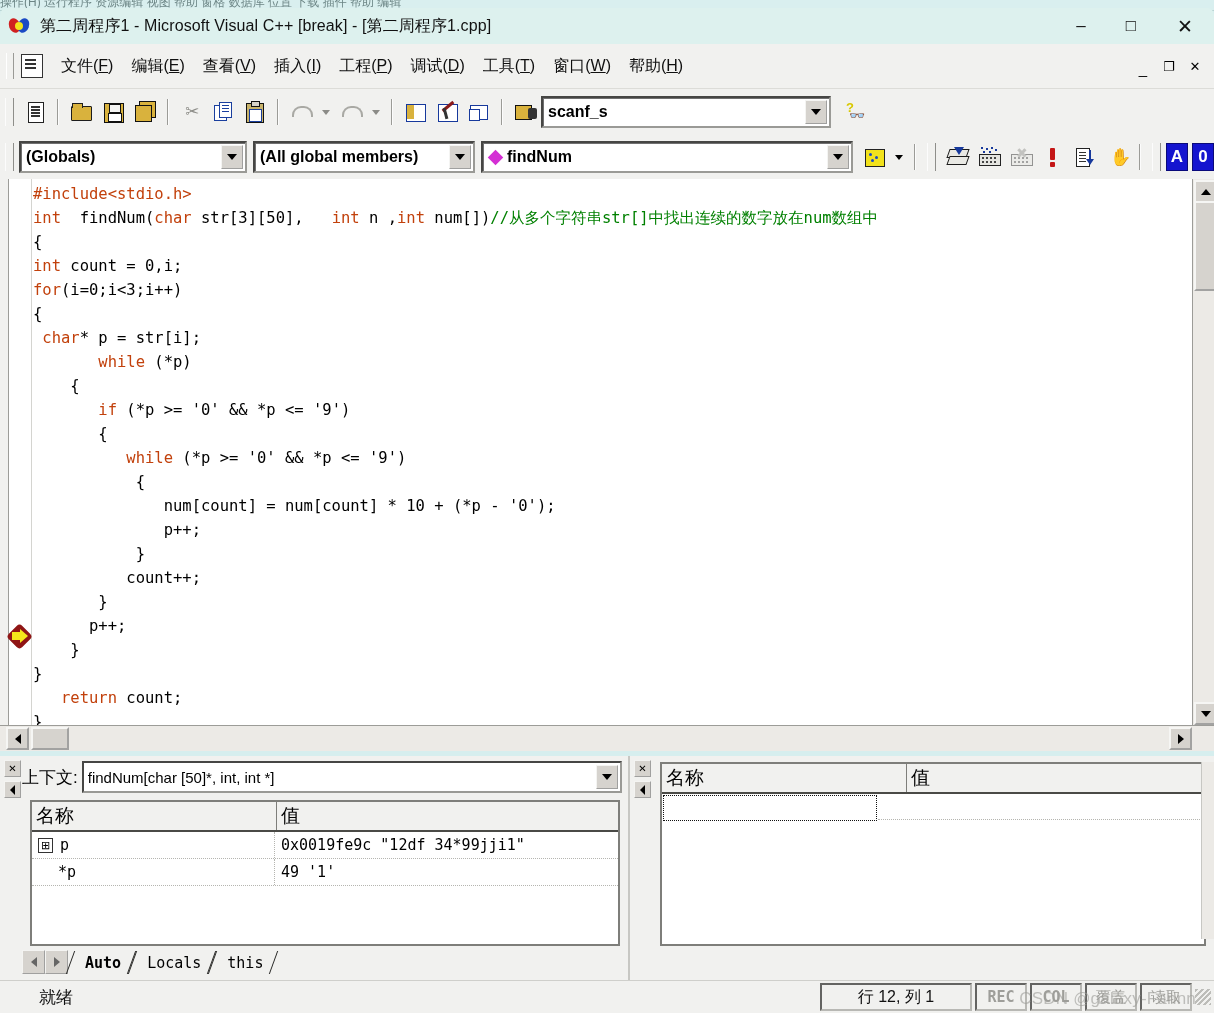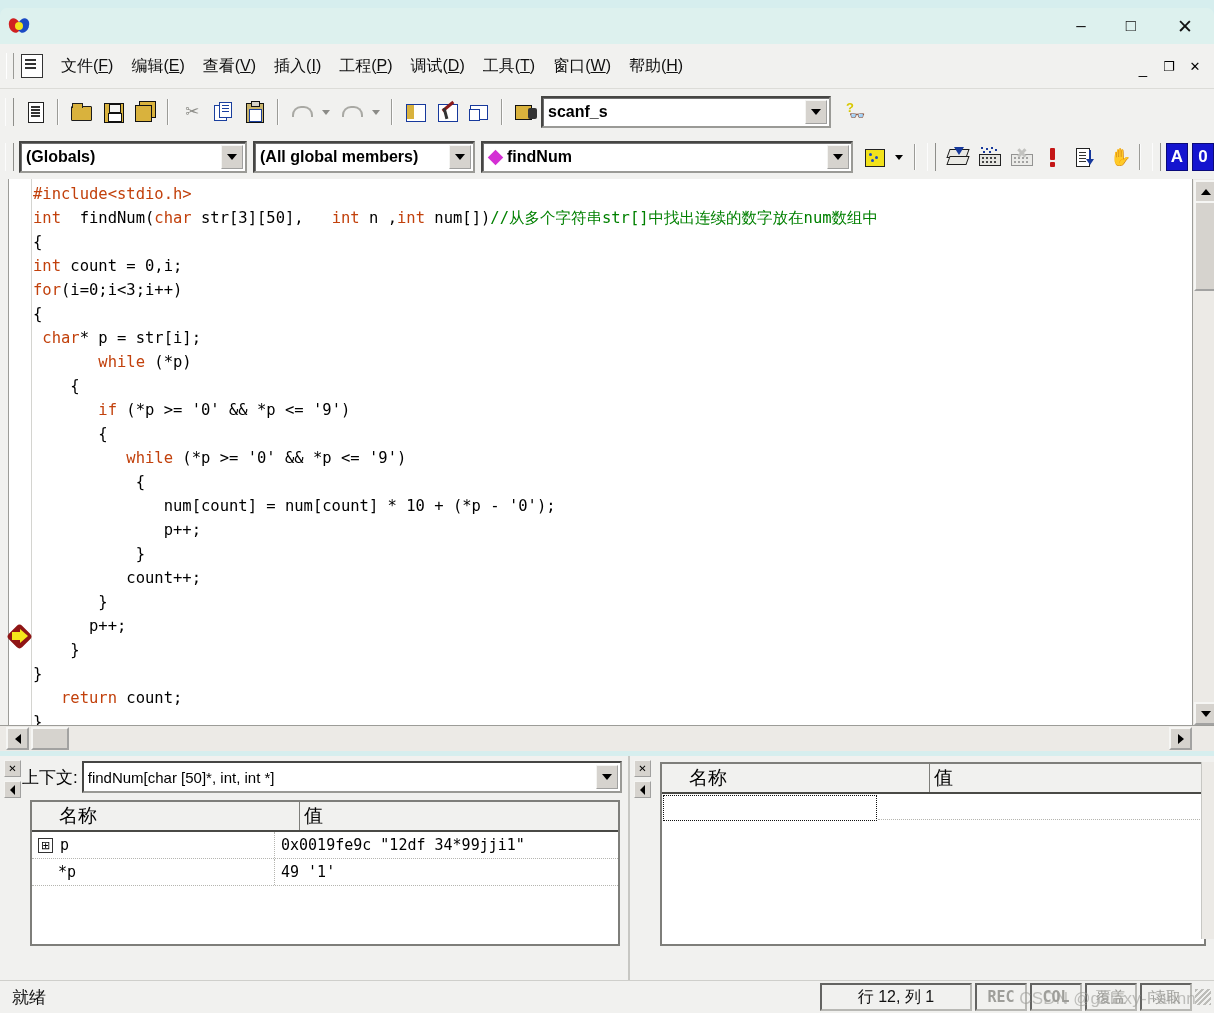--- a/index.html
+++ b/index.html
@@ -157,21 +157,21 @@
   .pane-gutter{position:absolute;left:0;top:0;width:20px;height:100%;}
   .gbtn{width:15px;height:15px;background:#d6d3ce;border:1.5px outset #f4f4f2;margin:4px 0 0 4px;
      display:flex;align-items:center;justify-content:center;font-size:10px;font-weight:bold;}
   .ctx-row{position:absolute;left:22px;top:6px;right:6px;height:30px;display:flex;align-items:center;}
   .ctx-label{font-size:17px;white-space:nowrap;margin-right:4px;}
   .ctx-combo{flex:1;height:28px;background:#fff;border:2px inset #9a9a96;display:flex;align-items:center;}
   .ctx-combo .ctext{font-size:15px;padding-left:4px;font-family:"Liberation Sans",sans-serif;}
   .grid{position:absolute;background:#fff;border:2px solid #7e7e7a;}
   .grid.vars{left:30px;top:44px;width:586px;height:142px;}
   .grid.wts{left:30px;top:6px;width:542px;height:180px;}
-  .ghead{display:flex;height:28px;background:#f1f1ef;border-bottom:2px solid #4a4a46;padding-left:23px;}
+  .ghead{display:flex;height:28px;background:#f1f1ef;border-bottom:2px solid #4a4a46;}
   .ghead .hc{font-size:19px;padding:0 4px;display:flex;align-items:center;
      font-family:"Liberation Sans",sans-serif;}
   .ghead .hc.n{width:236px;border-right:1.5px solid #7e7e7a;}
   .grow{display:flex;height:26px;align-items:center;
      font-family:"DejaVu Sans Mono","Liberation Mono",monospace;font-size:15px;
      border-bottom:1px dotted #b5b5b0;}
   .grow .c1{width:236px;display:flex;align-items:center;padding-left:6px;border-right:1px dotted #b5b5b0;height:100%;}
   .grow .c2{padding-left:6px;}
   .expander{width:13px;height:13px;border:1.3px solid #333;background:#fff;display:flex;
      align-items:center;justify-content:center;font-size:11px;line-height:11px;margin-right:7px;flex:none;
@@ -188,44 +188,48 @@
      font-family:"DejaVu Sans Mono","Liberation Mono",monospace;font-size:15px;}
   .tab:before{content:"";position:absolute;left:0;top:0;width:12px;height:100%;
      border-left:1.6px solid #2a2a28;transform:skewX(-20deg);}
   .tab:after{content:"";position:absolute;right:0;top:0;width:12px;height:100%;
      border-right:1.6px solid #2a2a28;transform:skewX(-20deg);}
   .tab.active{font-weight:bold;}
 
   
   .statusbar{position:absolute;left:0;bottom:0;width:1214px;height:32px;background:#f1f1ef;
      border-top:1px solid #cfcfcb;display:flex;align-items:center;}
-  .st-main{flex:1;padding-left:12px;font-size:17px;color:#111;}
+  .st-main{flex:1;padding-left:12px;font-size:17px;color:#111;margin-left:27px;}
   .st-pane{height:24px;border:2px inset #b8b8b4;margin-right:3px;display:flex;align-items:center;
      justify-content:center;font-size:15px;color:#111;font-family:"Liberation Sans",sans-serif;}
   .st-pane.lc{width:148px;font-size:16px;}
   .st-pane.sm{width:48px;color:#9e9e9a;font-weight:bold;font-family:"DejaVu Sans Mono",monospace;}
   .st-pane.cn{width:48px;color:#9e9e9a;}
   .grip-corner{width:16px;height:16px;margin-right:3px;background:
      repeating-linear-gradient(-45deg,#bdbdb9 0 2px,transparent 2px 4px);}
   .watermark{position:absolute;right:18px;bottom:4px;font-size:17px;color:#9e9e9a;
      white-space:nowrap;opacity:.62;letter-spacing:.2px;pointer-events:none;
      font-family:"Liberation Sans",sans-serif;}
 </style>
 </head>
 <body>
 
 <div class="app">
 
+  <div class="bg-strip">
+    <span>操作(H)    运行程序    资源编辑    视图    帮助      窗格      数据库      位置        下载        插件        帮助        编辑</span>
+  </div>
 
   <div class="titlebar">
     <div class="vc-icon">
         <i class="a"></i>
         <i class="b"></i>
         <i class="c"></i>
       </div>
+    <div class="title-text">第二周程序1 - Microsoft Visual C++ [break] - [第二周程序1.cpp]</div>
     <div class="wincontrols">
       <div class="wc">
           <span>–</span>
         </div>
       <div class="wc">
           <span>□</span>
         </div>
       <div class="wc close">
           <span>✕</span>
         </div>
@@ -483,20 +487,35 @@
           <div class="c2">0x0019fe9c "12df 34*99jji1"</div>
         </div>
         <div class="grow">
           <div class="c1">
             <div class="expander" style="border:0;background:transparent"></div>
             <span>*p</span>
           </div>
           <div class="c2">49 '1'</div>
         </div>
       </div>
+      <div class="tabrow">
+        <div class="tab-navs">
+          <div class="tnav">
+              <div class="tri-l" style="border-right-color:#666"></div>
+            </div>
+          <div class="tnav">
+              <div class="tri-r" style="border-left-color:#666"></div>
+            </div>
+        </div>
+        <div class="tabs">
+          <div class="tab active">Auto</div>
+          <div class="tab">Locals</div>
+          <div class="tab">this</div>
+        </div>
+      </div>
     </div>
 
     <div class="pane watch">
       <div class="pane-gutter">
         <div class="gbtn">✕</div>
         <div class="gbtn">
             <div class="tri-l" style="border-right-width:5px"></div>
           </div>
       </div>
       <div class="grid wts">

